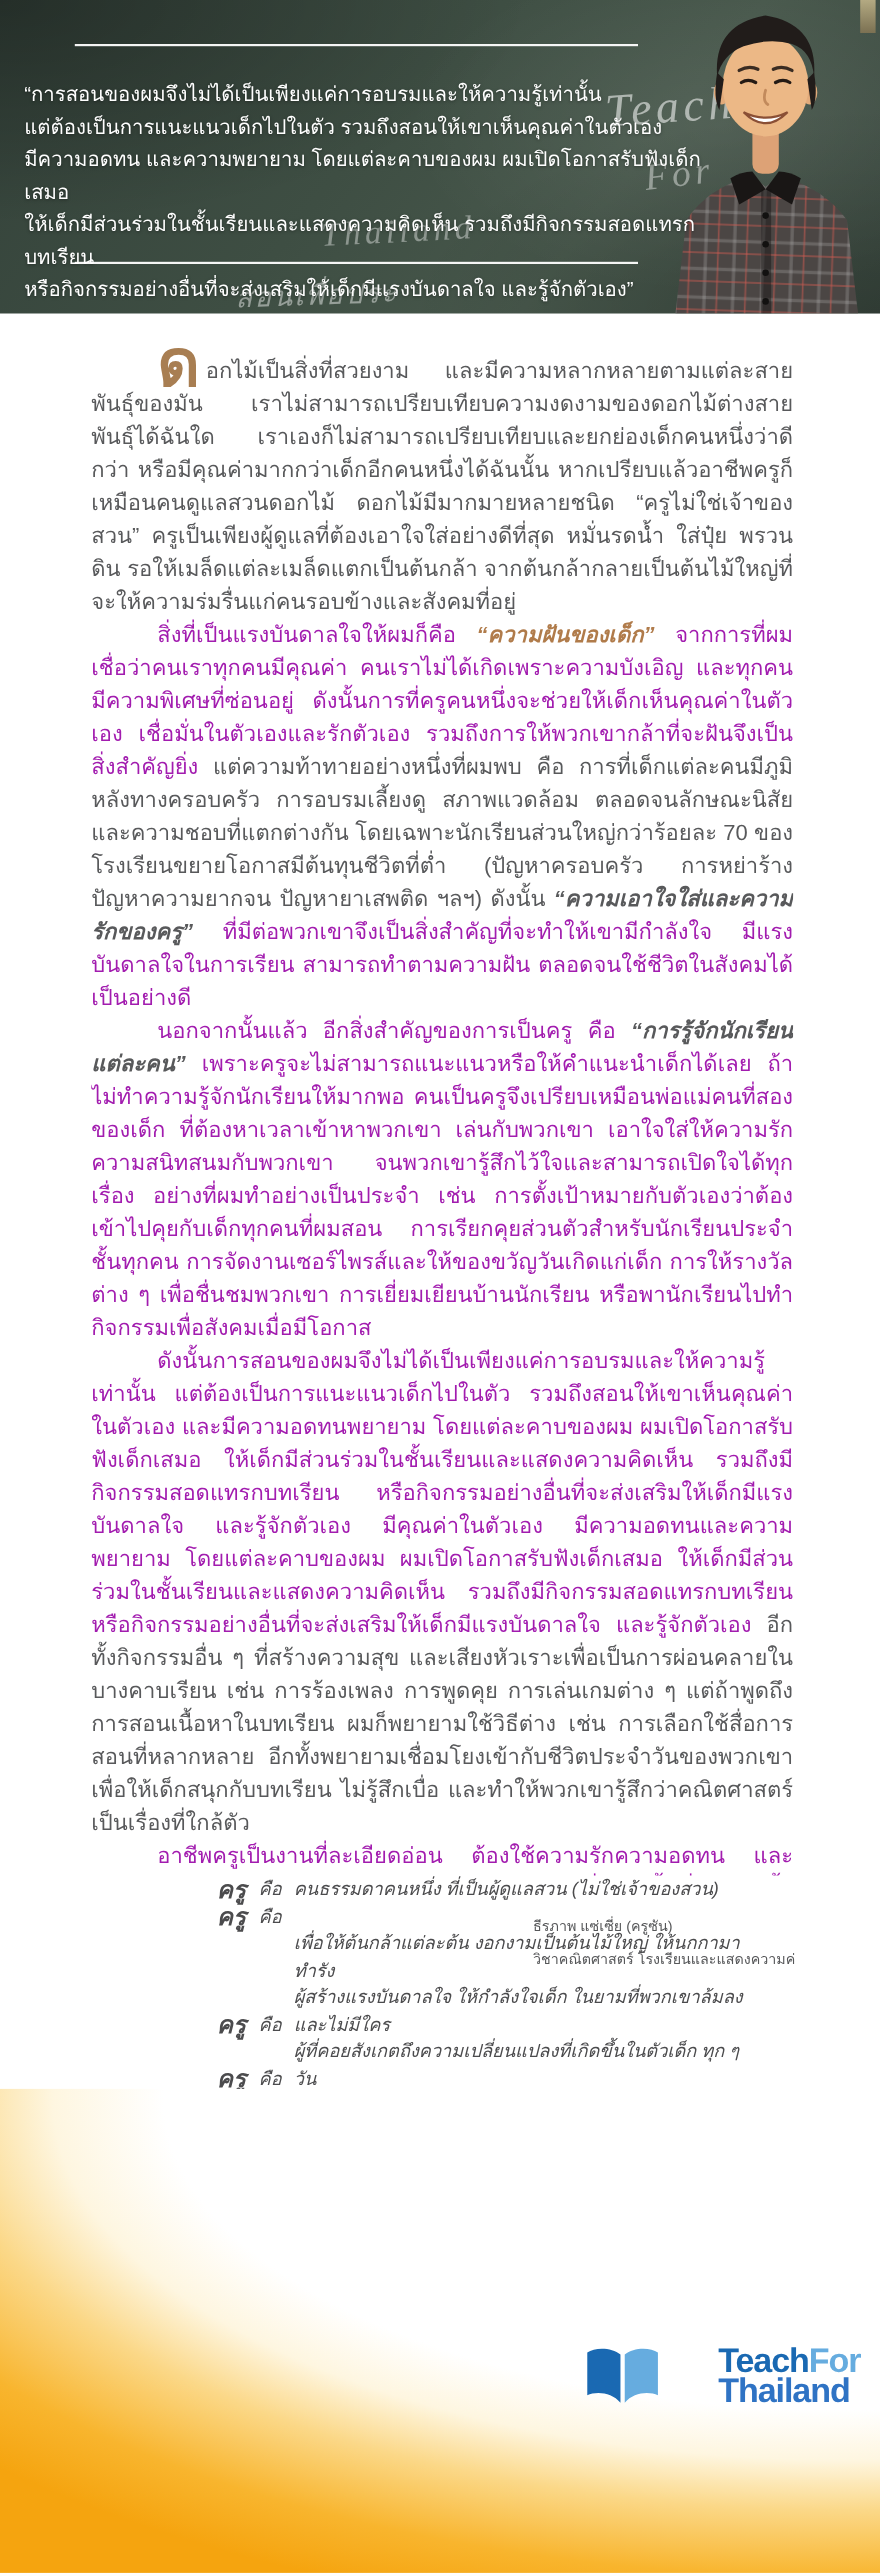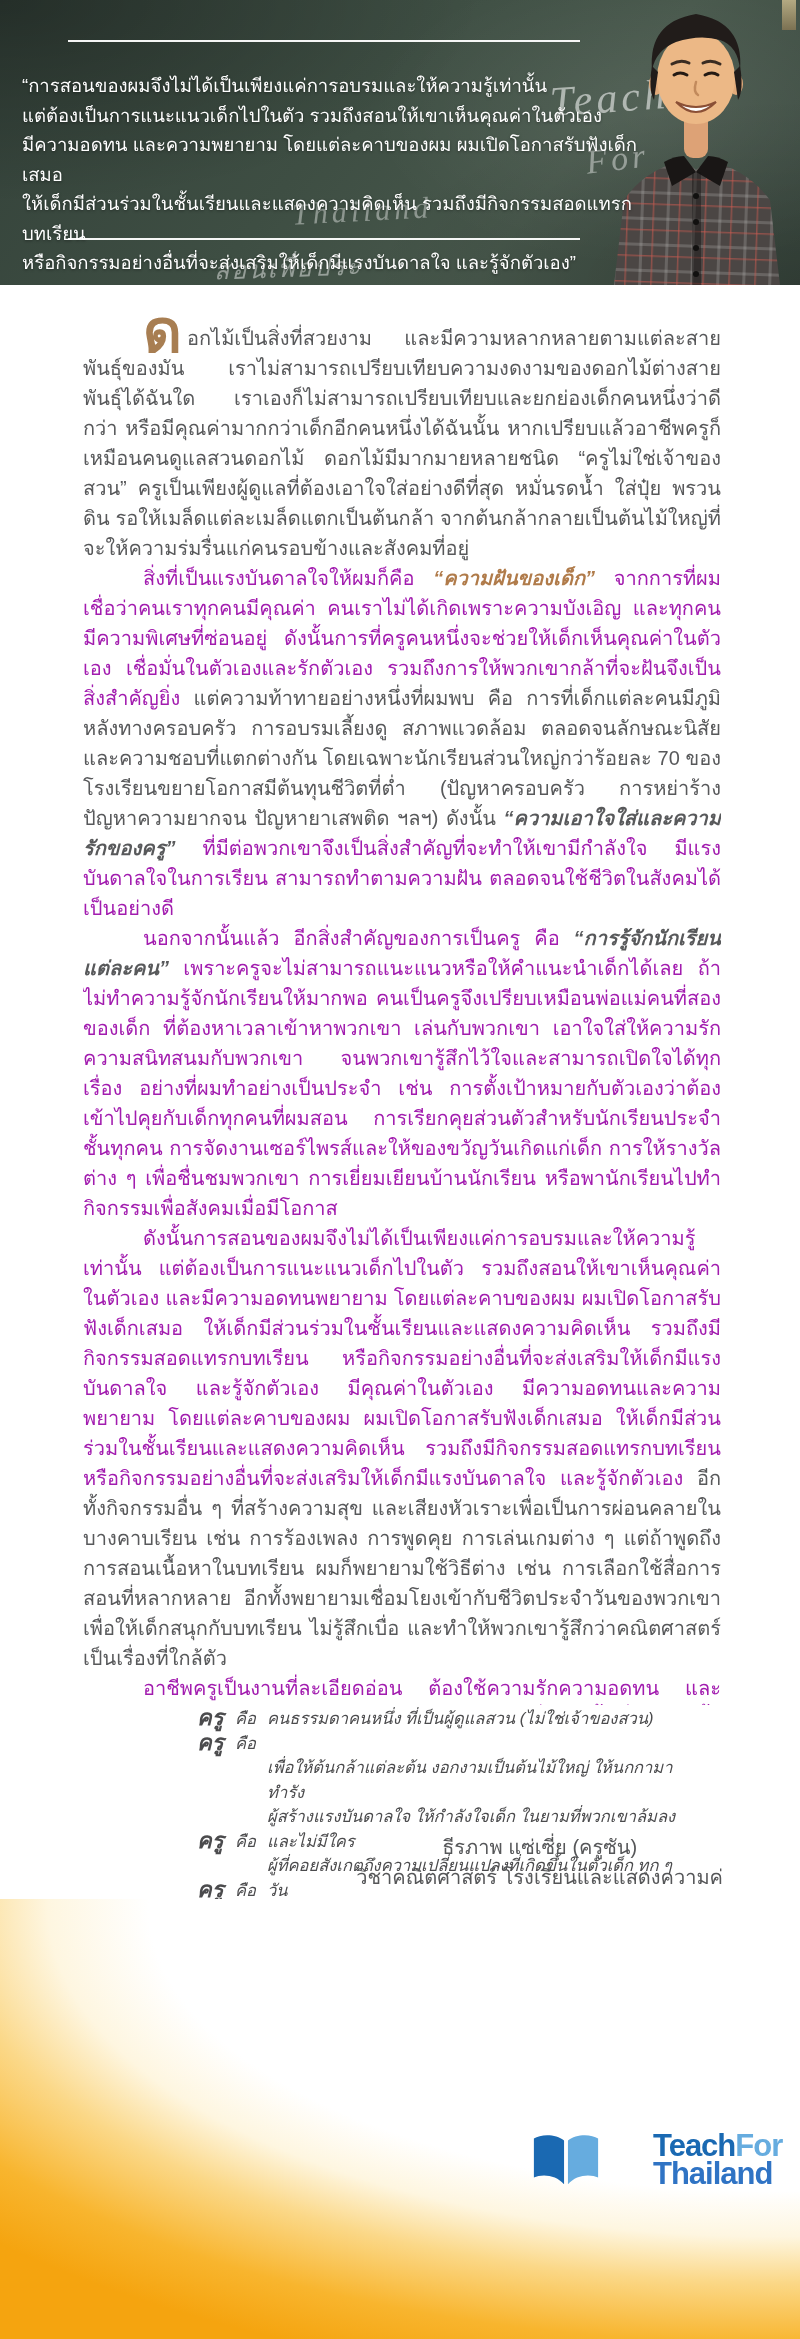--- a/index.html
+++ b/index.html
@@ -40,22 +40,22 @@
 
   
   .defs{position:absolute;left:197px;top:1706px;width:480px;font-style:italic;color:#4b4b4d;
       font-size:16.5px;line-height:24.5px;}
   .def-row{display:flex;align-items:flex-end;}
   .def-term{font-weight:bold;font-size:22px;width:38px;flex:0 0 38px;}
   .def-conn{width:32px;flex:0 0 32px;}
   .def-cont{padding-left:70px;}
 
   
-  .signature{position:absolute;top:1832px;right:77px;text-align:center;color:#565759;
-      font-size:20px;line-height:30px;}
+  .signature{position:absolute;top:1736px;right:77px;text-align:left;color:#565759;
+      font-size:13px;line-height:30px;}
 
   
   .footer{position:absolute;left:0;top:1899px;width:800px;height:440px;
     background:radial-gradient(140% 115% at 97% 2%,
       #ffffff 0%, #ffffff 56%, #fef6e0 65%, #fbd888 74%, #f8b52e 86%, #f5a40f 96%);}
   .logo{position:absolute;left:530px;top:2131px;display:flex;align-items:flex-start;gap:41px;}
   .logo-text{margin-left:10px;font-weight:bold;font-size:31px;line-height:28px;
       letter-spacing:-1px;margin-top:1px;}
   .logo-teach{color:#1a69b2;} .logo-for{color:#66acdf;} .logo-thailand{color:#2f73c4;display:block;}
 </style>

